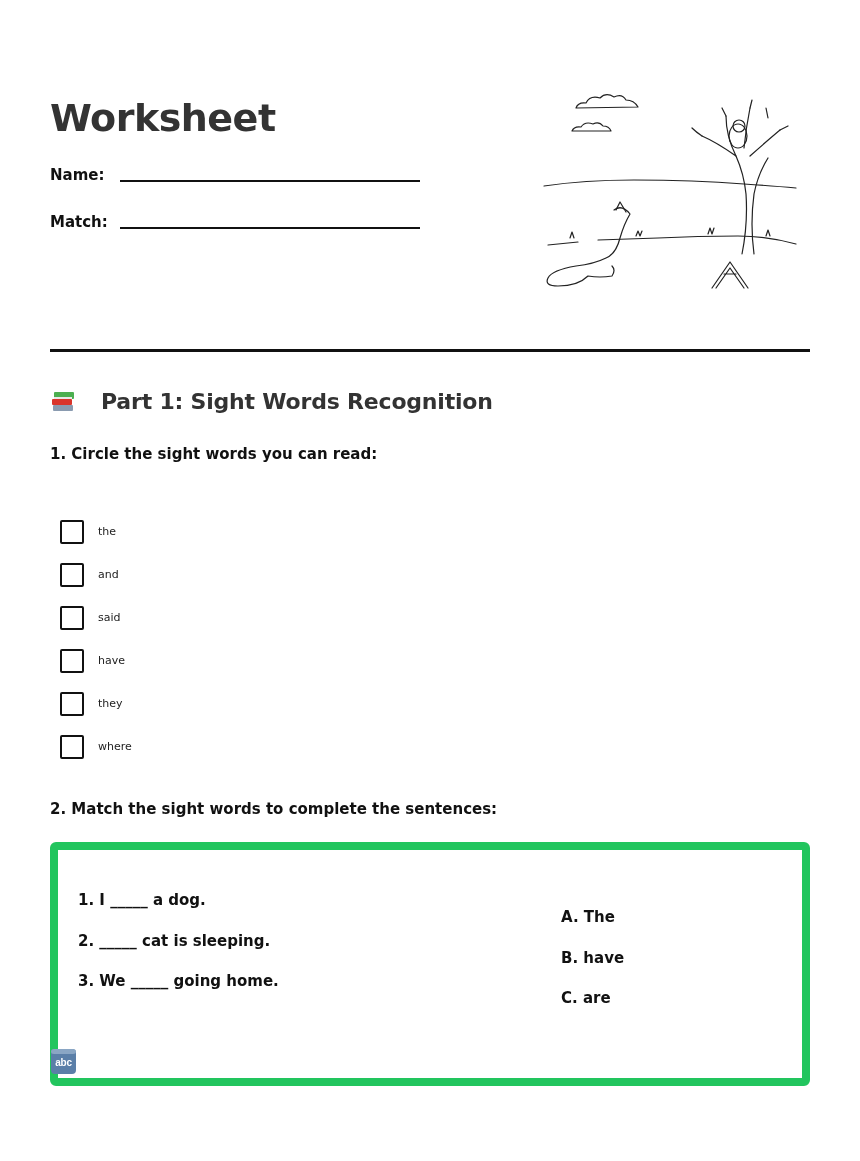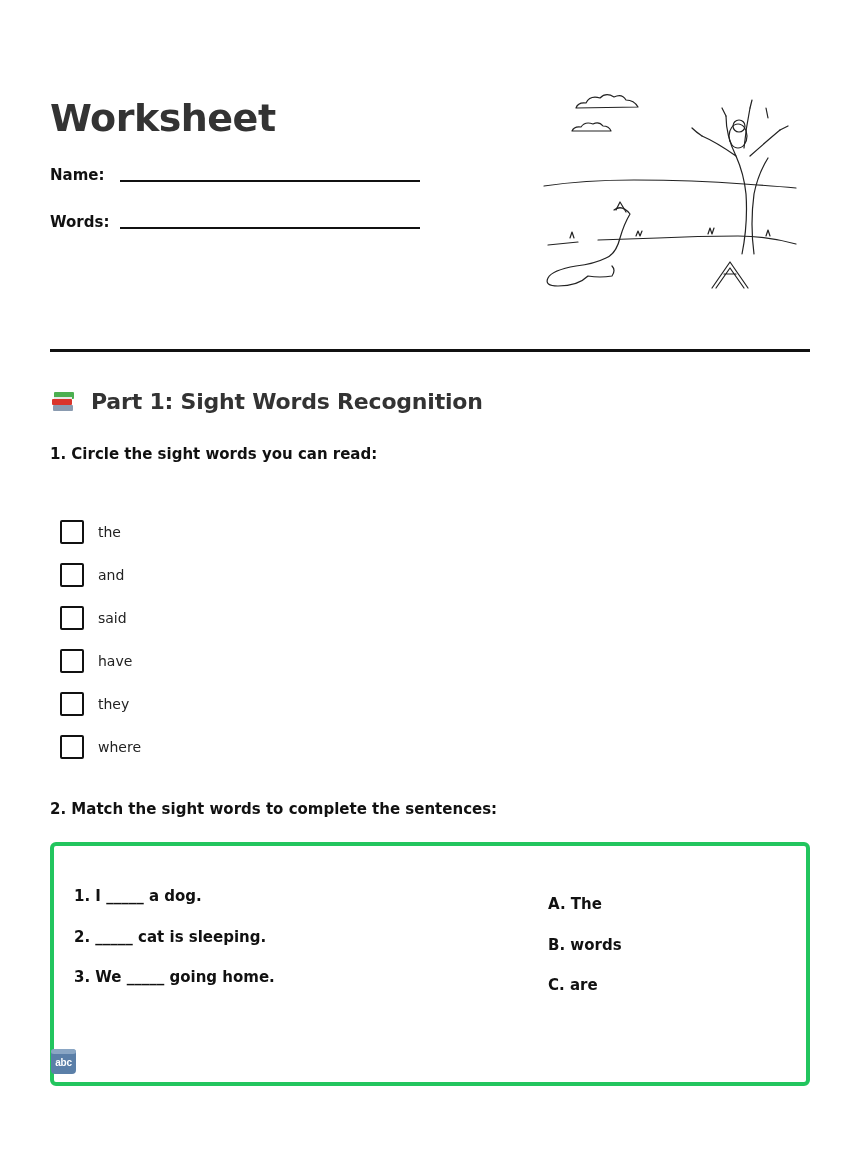--- a/index.html
+++ b/index.html
@@ -13,53 +13,53 @@
       font-size: 38px; font-weight: bold; line-height: 44px; color: #333333;
       letter-spacing: -0.5px;
     }
     .field-row { position: absolute; left: 50px; width: 380px; height: 24px; text-align: right; }
     .field-label { position: absolute; left: 0; top: 0; font-size: 15px; font-weight: bold; color: #111; }
     .field-line { position: absolute; left: 70px; top: 14px; width: 300px; height: 0; border-bottom: 2px solid #111; }
     .illustration { position: absolute; left: 540px; top: 88px; width: 270px; height: 212px; }
     .divider { position: absolute; left: 50px; top: 349px; width: 760px; height: 3px; background: #111; }
     .section-heading {
       position: absolute; left: 50px; margin: 0; font-size: 22px; font-weight: bold; color: #333333;
-      display: flex; align-items: center; gap: 14px; letter-spacing: -0.2px;
+      display: flex; align-items: center; gap: 24px; letter-spacing: -0.2px;
     }
     .icon-box { width: 27px; height: 27px; display: inline-block; }
     .question { position: absolute; left: 50px; margin: 0; font-size: 15px; font-weight: bold; color: #111; }
     .word-list { position: absolute; left: 60px; top: 510px; margin: 0; padding: 0; list-style: none; }
     .word-item { display: flex; align-items: center; height: 43px; }
     .checkbox {
       width: 20px; height: 20px; border: 2px solid #111; border-radius: 2px; box-sizing: border-box;
       width: 24px; height: 24px; margin-right: 14px; background: #fff;
     }
-    .word-label { font-size: 14px; color: #222; }
+    .word-label { font-size: 11px; color: #222; }
     .match-box {
       position: absolute; left: 50px; top: 842px; width: 760px; height: 244px;
-      border: 4px solid #22c55e; border-radius: 6px; box-sizing: border-box;
+      border: 8px solid #22c55e; border-radius: 6px; box-sizing: border-box;
     }
     .sentences { position: absolute; left: 20px; top: 38px; margin: 0; padding: 0; list-style: none; }
-    .answers { position: absolute; left: 486px; top: 38px; margin: 8px; padding: 0; list-style: none; }
+    .answers { position: absolute; left: 486px; top: 38px; margin: 17px; padding: 0; list-style: none; }
     .match-item { font-size: 15px; font-weight: bold; color: #111; height: 40.5px; line-height: 24px; }
   </style>
 </head>
 <body>
 
 <h1 class="title">
   <br>
   <span>Worksheet</span>
 </h1>
 
 <div class="field-row" style="top:166px;">
   <span class="field-label">Name:</span>
   <span class="field-line"></span>
 </div>
 <div class="field-row" style="top:213px;">
-  <span class="field-label">Words:</span>
+  <span class="field-label">Match:</span>
   <span class="field-line"></span>
 </div>
 
 <svg class="illustration" viewBox="0 0 270 212" fill="none" stroke="#222" stroke-width="1.2" stroke-linecap="round" stroke-linejoin="round">
 
   <path d="M36 20 q2 -6 10 -5 q4 -8 14 -5 q6 -6 14 -1 q8 -4 12 3 q8 0 12 7 z"></path>
   <path d="M32 43 q2 -5 9 -4 q4 -6 12 -3 q6 -3 10 2 q6 0 8 5 z"></path>
 
   <path d="M4 98 q40 -6 90 -6 q60 0 110 4 q30 2 52 4"></path>
 
@@ -124,21 +124,21 @@
 <p class="question" style="top:800px;">2. Match the sight words to complete the sentences:</p>
 
 <div class="match-box">
   <ul class="sentences">
     <li class="match-item">1. I _____ a dog.</li>
     <li class="match-item">2. _____ cat is sleeping.</li>
     <li class="match-item">3. We _____ going home.</li>
   </ul>
   <ul class="answers">
     <li class="match-item">A. The</li>
-    <li class="match-item">B. words</li>
+    <li class="match-item">B. have</li>
     <li class="match-item">C. are</li>
   </ul>
 </div>
 
 <h2 class="section-heading" style="top:1048px;">
   <svg class="icon-box" viewBox="0 0 27 27">
     <rect x="1" y="1" width="25" height="25" rx="4" fill="#5b7fa8"></rect>
     <rect x="1" y="1" width="25" height="5" rx="3" fill="#8aa6c4"></rect>
     <text x="13.5" y="18" text-anchor="middle" font-size="10" font-weight="bold" fill="#ffffff" font-family="Liberation Sans, sans-serif">abc</text>
   </svg>

